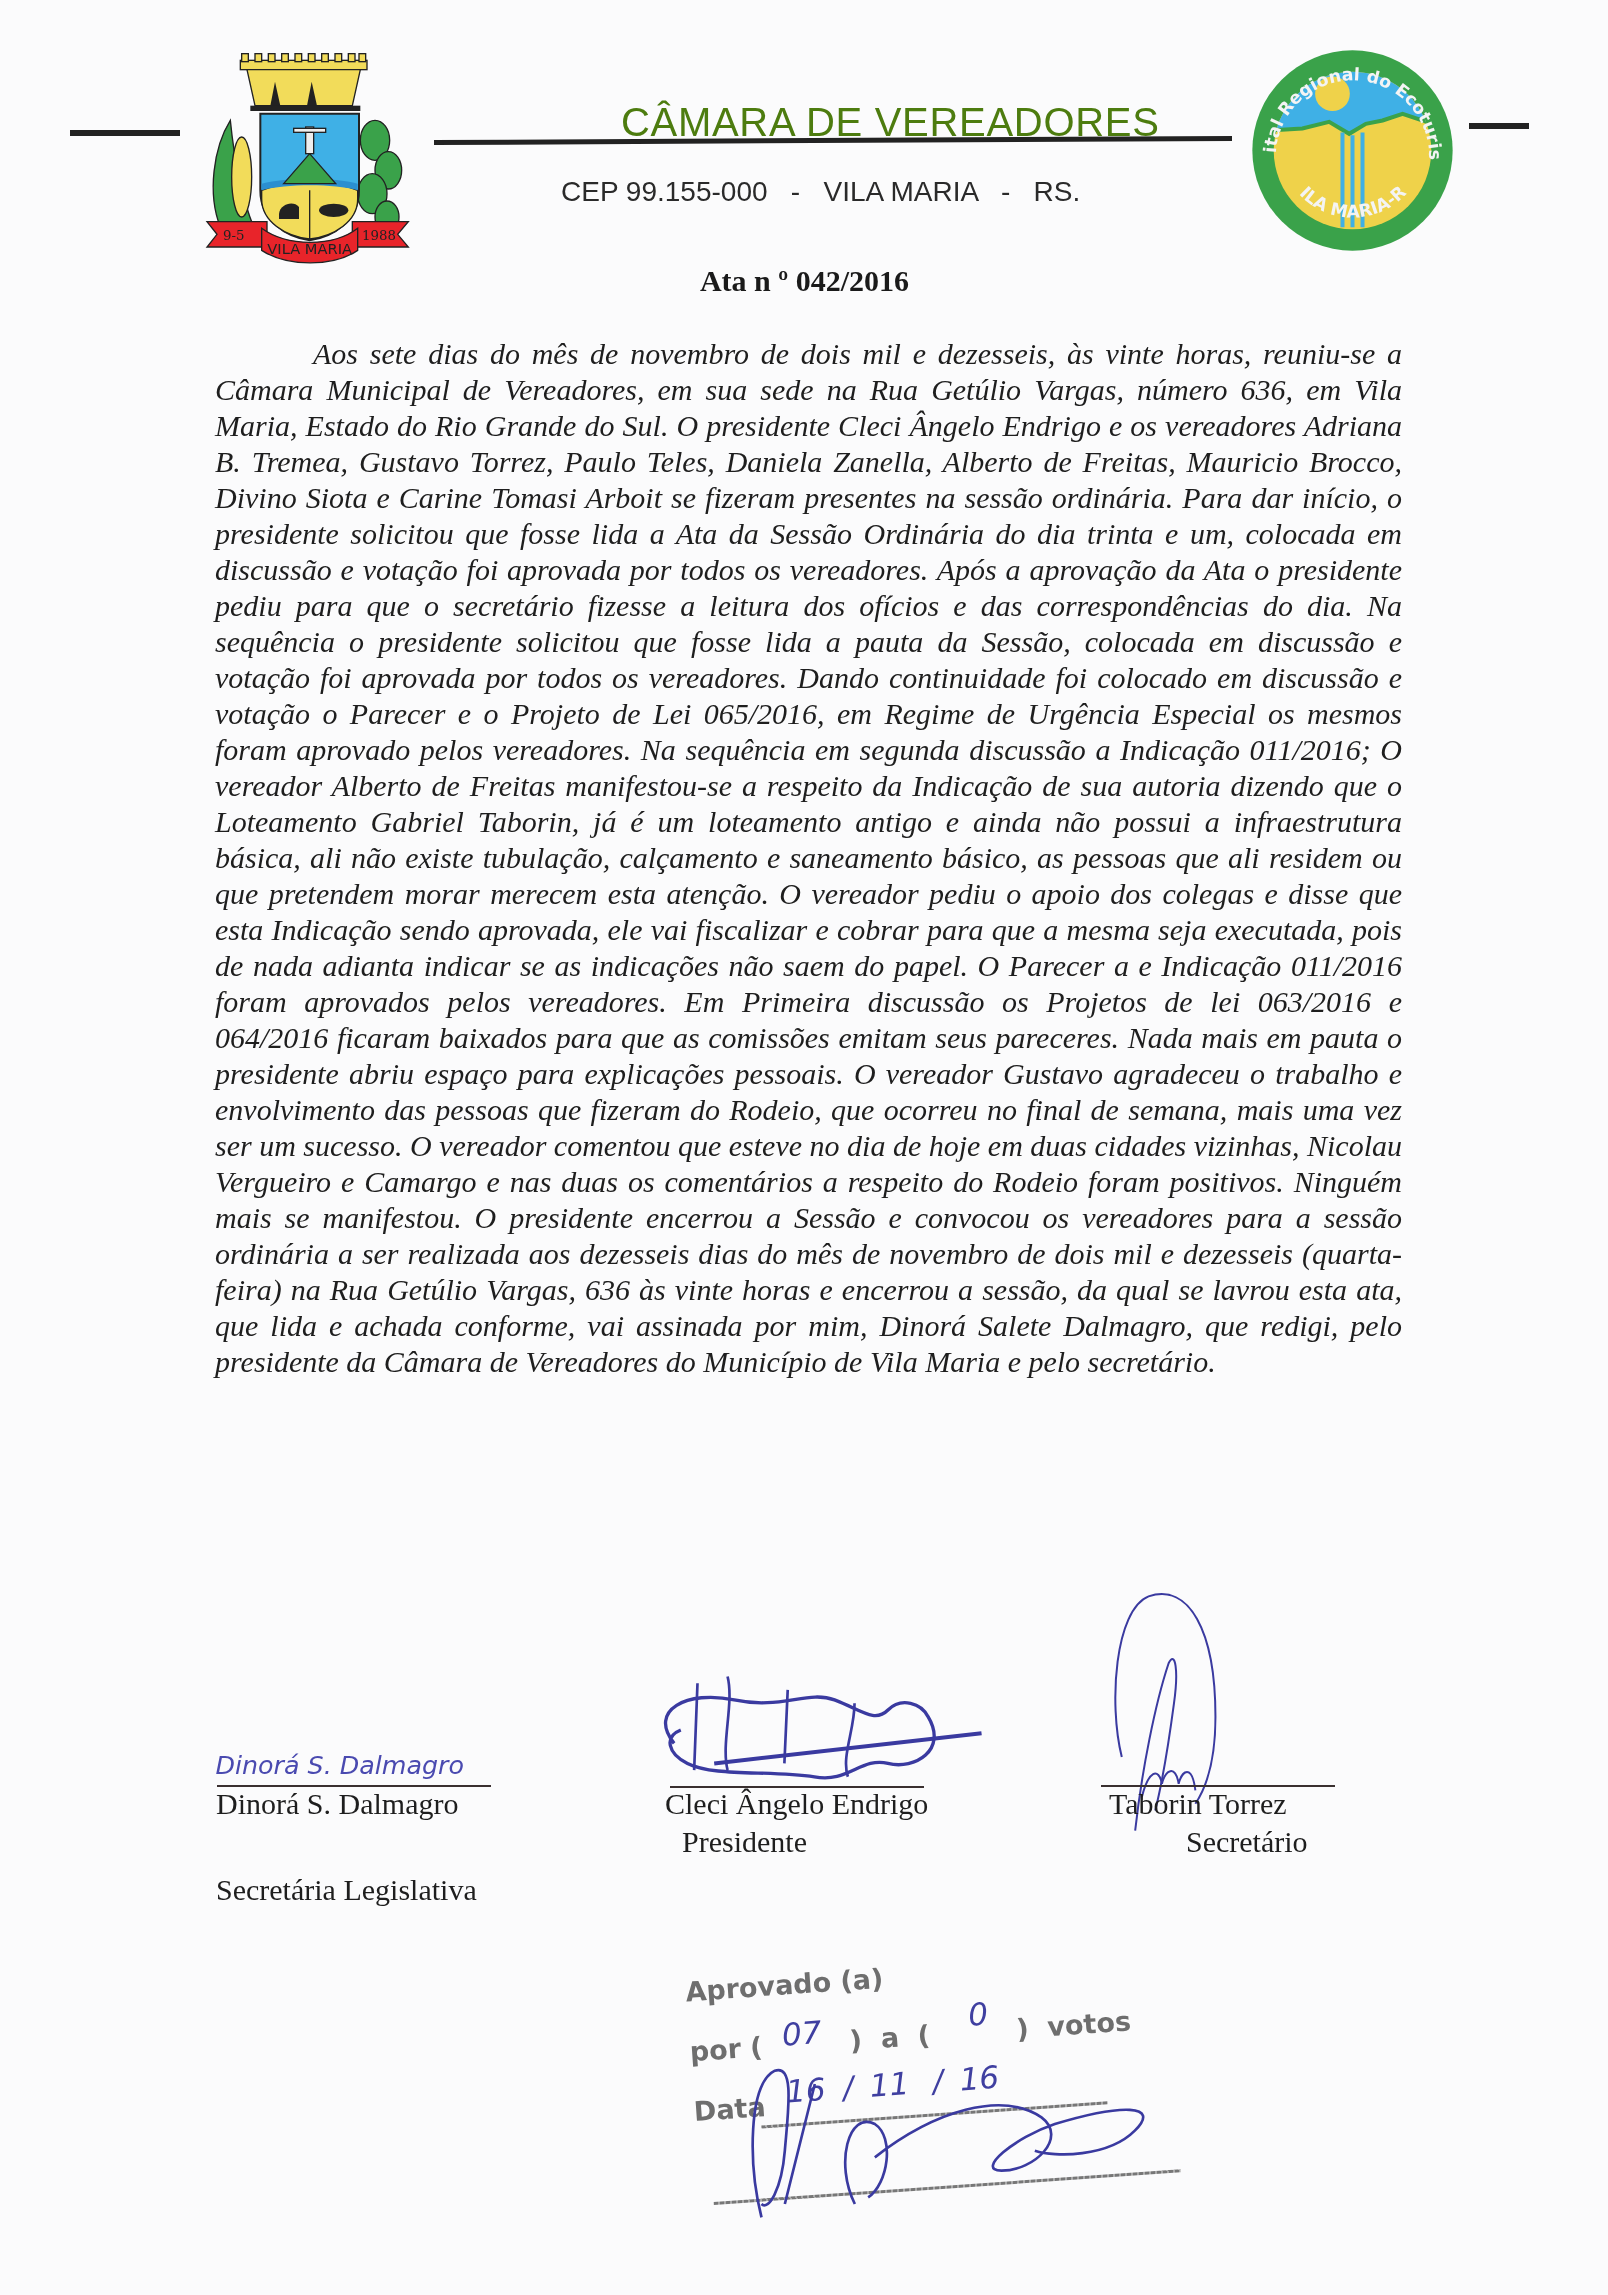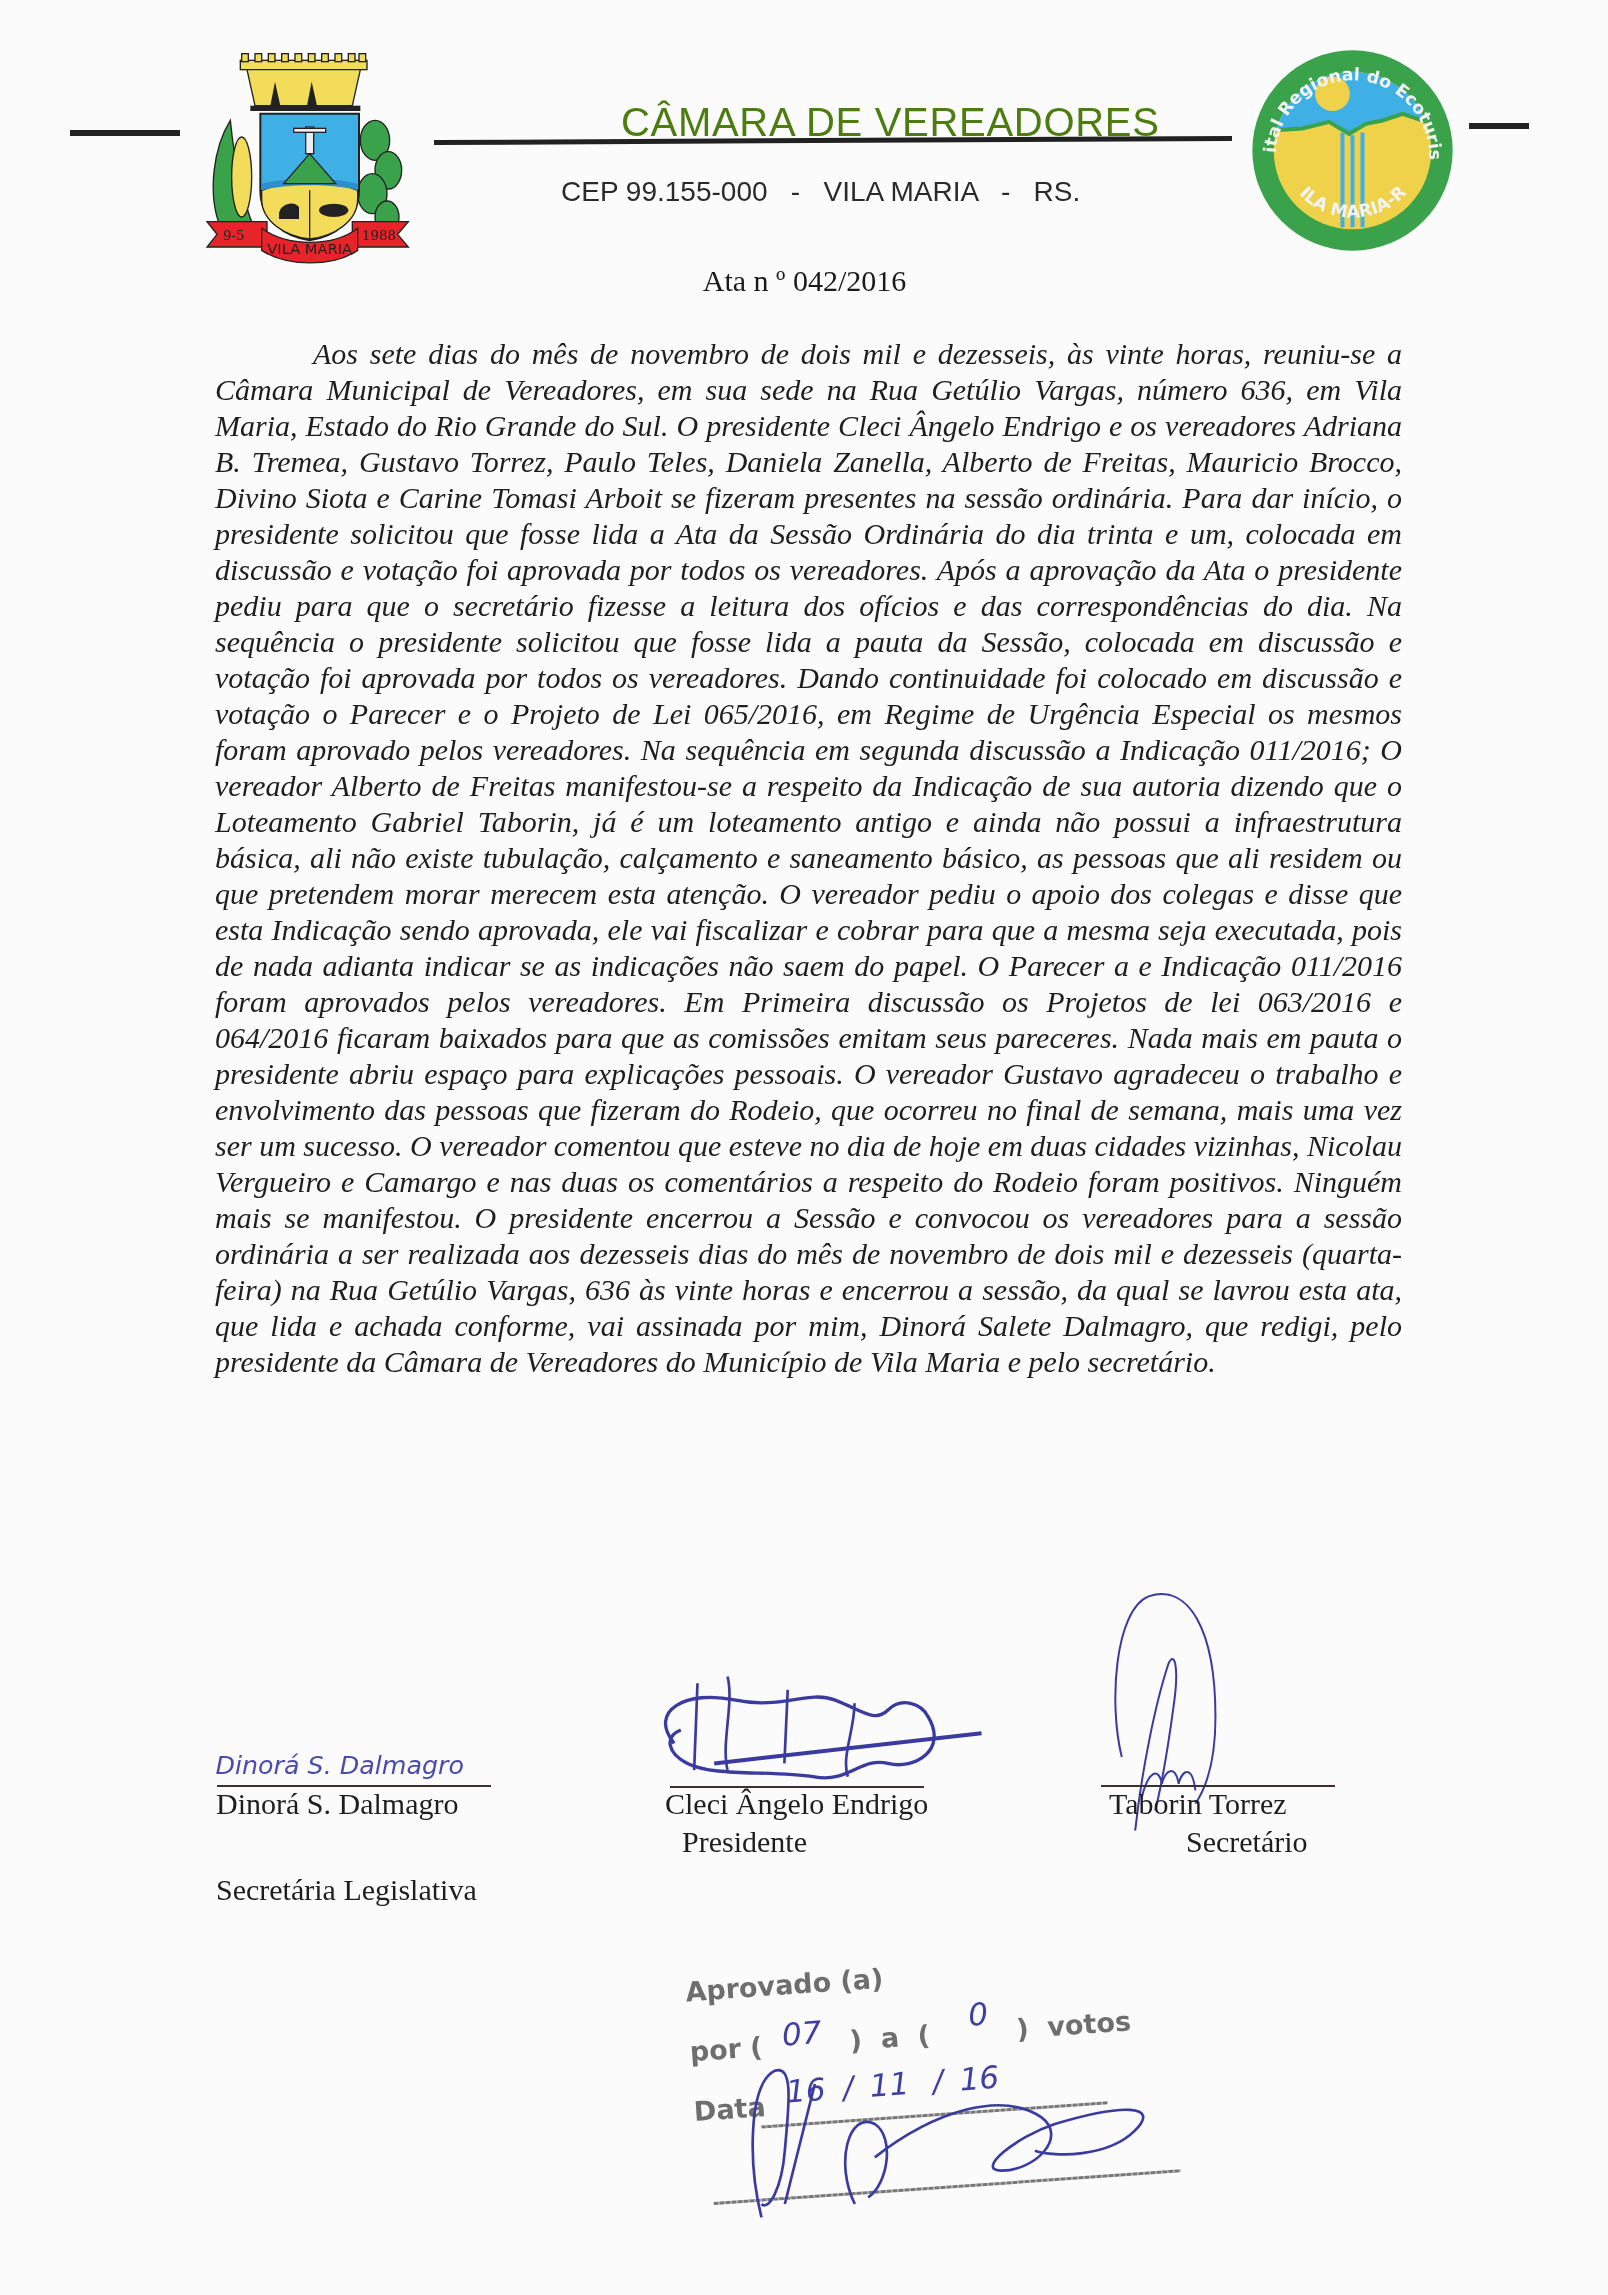--- a/index.html
+++ b/index.html
@@ -22,21 +22,21 @@
     position: absolute; left: 561px; top: 150px; width: 601px;
     font-family: "Liberation Sans", sans-serif; font-size: 28px;
     color: #2a2a2a; text-align: left; white-space: pre; margin-top: 26px;
   }
   .crest { position: absolute; left: 200px; top: 47px; width: 214px; height: 220px; }
   .eco { position: absolute; left: 1249px; top: 47px; width: 207px; height: 207px; }
 
   
   .doc-title {
     position: absolute; left: 0; width: 1609px; top: 264px; text-align: center;
-    font-size: 30px; font-weight: normal; color: #1a1a1a;
+    font-size: 30px; font-weight: bold; color: #1a1a1a;
   }
 
   
   .body-text {
     position: absolute; left: 215px; top: 336px; width: 1187px;
     font-size: 30px; line-height: 36px; text-align: justify;
     color: #1e1e1e;
     font-style: italic;
   }
   .body-text p { margin: 0; text-indent: 98px; }

